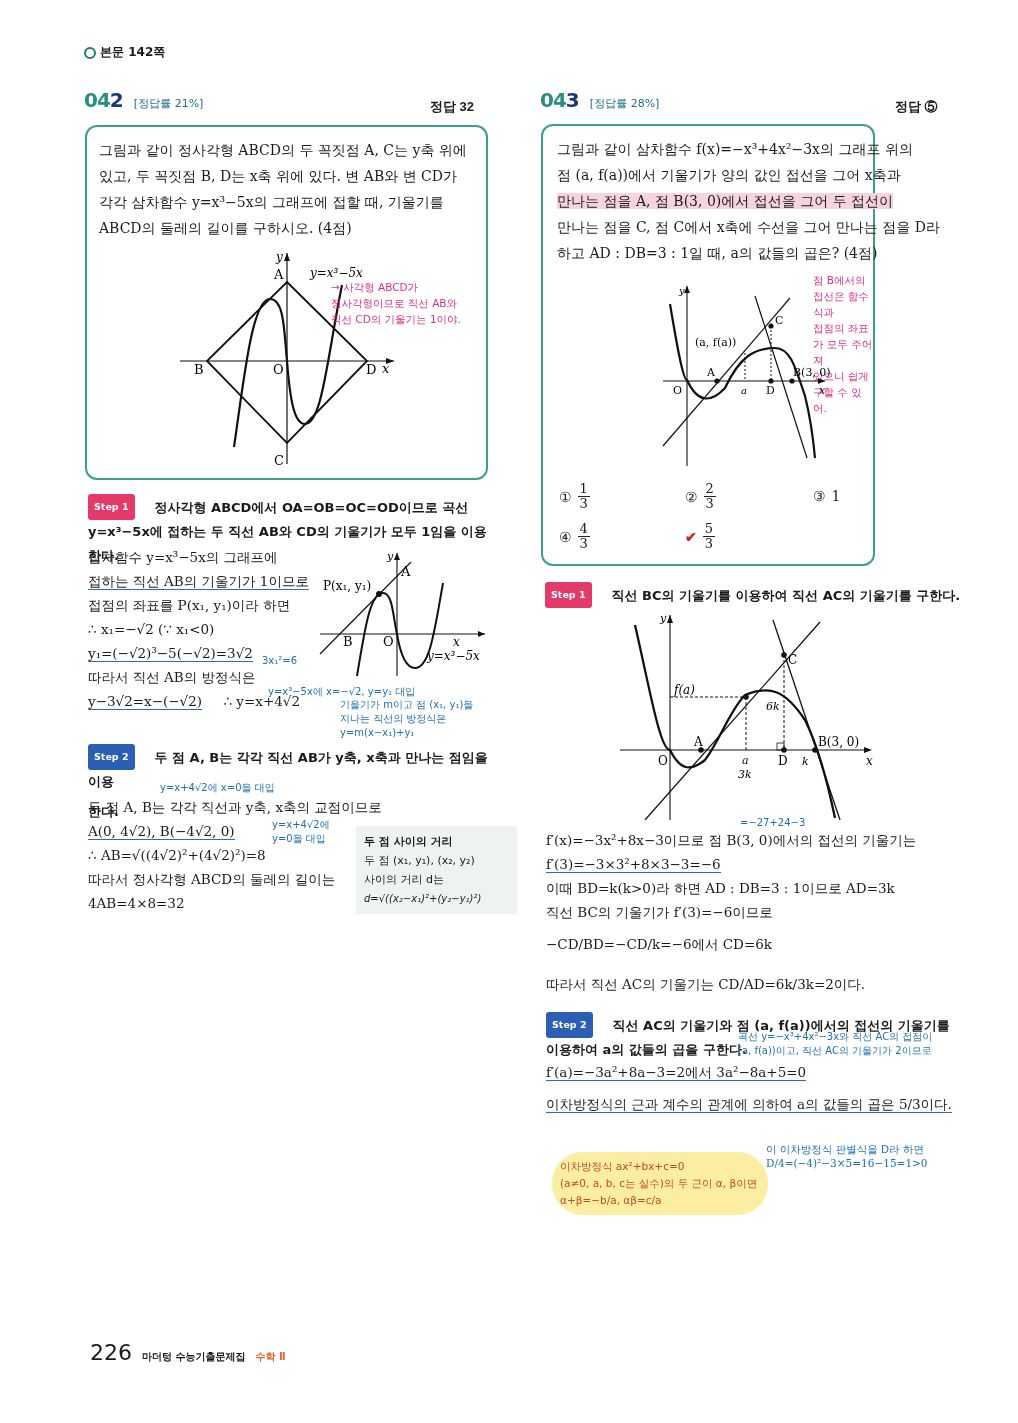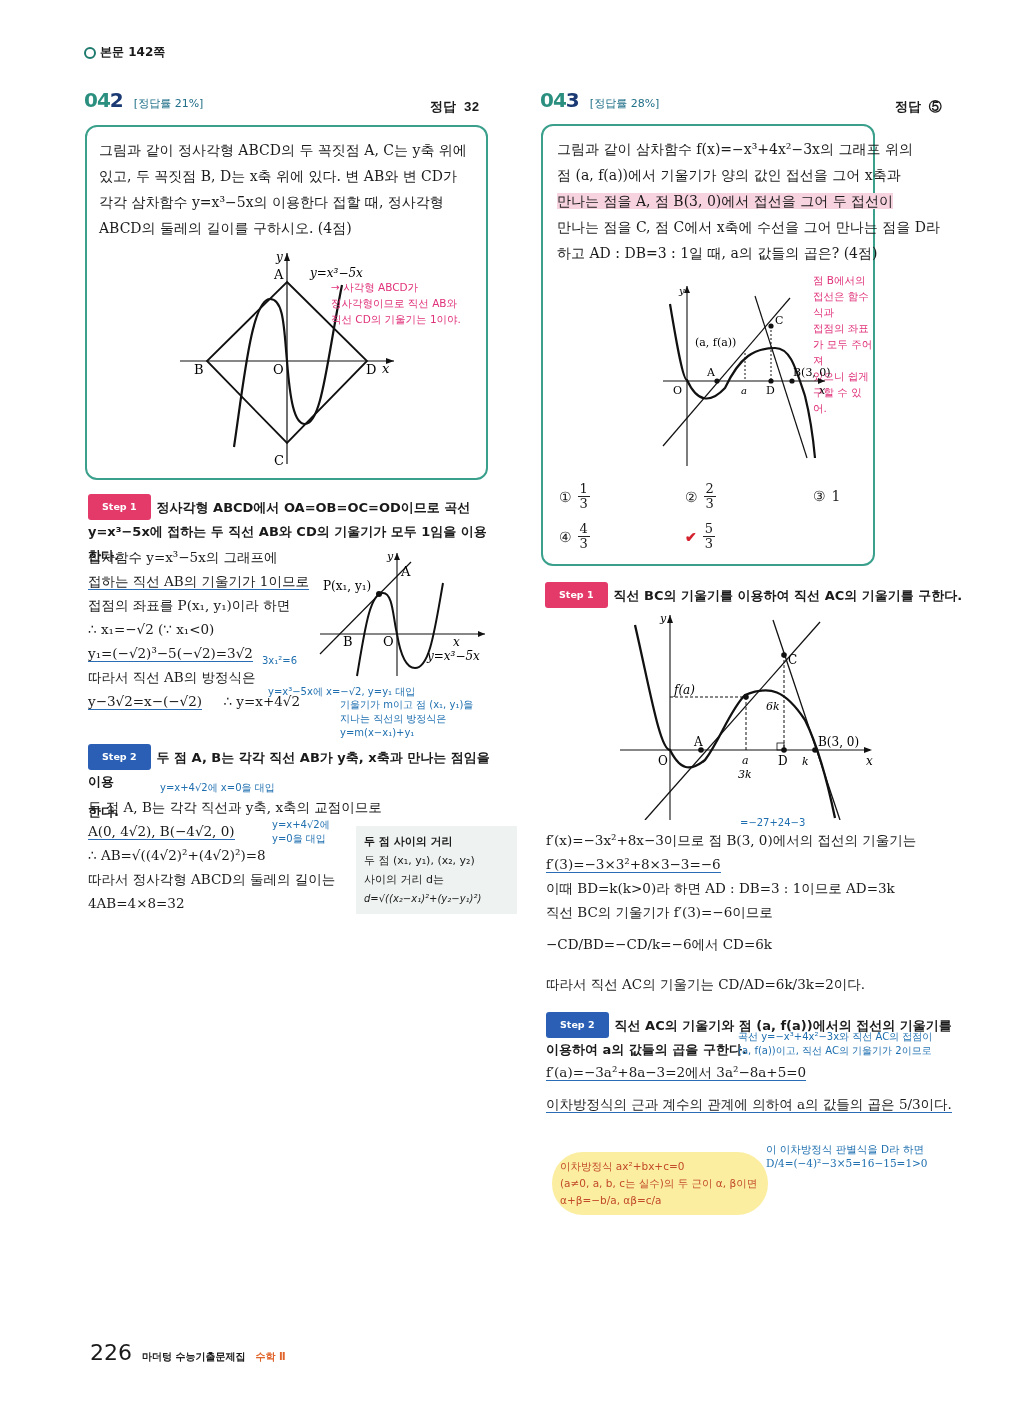--- a/index.html
+++ b/index.html
@@ -4,26 +4,26 @@
 <style>
   html,body{margin:0;padding:0;background:#fff;}
   body{width:1018px;height:1423px;position:relative;font-family:"DejaVu Serif",serif;color:#1a1a1a;overflow:hidden;}
   .abs{position:absolute;}
   .sans{font-family:"DejaVu Sans",sans-serif;}
   .ref{left:84px;top:44px;font-size:12px;font-weight:bold;display:flex;align-items:center;gap:4px;}
   .ref .dot{width:8px;height:8px;border:2.5px solid #1f7a6e;border-radius:50%;}
   .qnum{font-family:"DejaVu Sans",sans-serif;font-size:20px;font-weight:bold;letter-spacing:-1px;color:#2a8f7f;}
   .qnum .n2{color:#1b3a73;}
   .rate{font-family:"DejaVu Sans",sans-serif;font-size:11px;color:#1f6f88;margin-left:6px;}
-  .answer{font-family:Liberation Mono, monospace;font-size:13px;font-weight:bold;}
+  .answer{font-family:Liberation Sans, sans-serif;font-size:13px;font-weight:bold;}
   .qbox{border:2px solid #3aa08c;border-radius:12px;box-sizing:border-box;}
   .qtext{font-size:14px;line-height:26px;}
   .pink{color:#e0307a;font-family:"DejaVu Sans",sans-serif;font-size:10.5px;line-height:16px;}
   .blue{color:#1f6fb0;font-family:"DejaVu Sans",sans-serif;font-size:10px;line-height:14px;}
-  .stepbadge{display:inline-block;font-family:"DejaVu Sans",sans-serif;font-size:9.5px;color:#fff;padding:1px 14px;border-radius:3px;margin-right:6px;vertical-align:2px;}
+  .stepbadge{display:inline-block;font-family:"DejaVu Sans",sans-serif;font-size:9.5px;color:#fff;padding:1px 6px;border-radius:3px;margin-right:20px;vertical-align:2px;}
   .step1{background:#e33a6a;}
   .step2{background:#2a5fb5;}
   .steptitle{font-family:"DejaVu Sans",sans-serif;font-size:13px;font-weight:bold;line-height:24px;}
   .sol{font-size:13.5px;line-height:24px;}
   .ul{border-bottom:1.5px solid #2a6db5;}
   .tipbox{background:#eef2f1;font-family:"DejaVu Sans",sans-serif;font-size:11px;line-height:19px;padding:6px 8px;}
   .yellowbox{background:#fbeea0;font-family:"DejaVu Sans",sans-serif;font-size:10.5px;line-height:17px;padding:6px 8px;color:#c24a2a;}
   .choice{font-size:14px;display:flex;align-items:center;gap:6px;}
   .frac{display:inline-flex;flex-direction:column;align-items:center;font-size:13px;line-height:14px;vertical-align:middle;}
   .frac .num{border-bottom:1px solid #222;padding:0 2px;}
@@ -44,21 +44,21 @@
 <div class="abs" style="left:84px;top:88px;">
   <span class="qnum"><span>04</span><span class="n2">2</span></span>
   <span class="rate">[정답률 21%]</span>
 </div>
 <div class="abs answer" style="left:430px;top:98px;">정답 32</div>
 
 <div class="abs qbox" style="left:85px;top:125px;width:403px;height:355px;">
   <div class="qtext" style="position:absolute;left:12px;top:10px;width:380px;">
     <div>그림과 같이 정사각형 ABCD의 두 꼭짓점 A, C는 y축 위에</div>
     <div>있고, 두 꼭짓점 B, D는 x축 위에 있다. 변 AB와 변 CD가</div>
-    <div>각각 삼차함수 y=x³−5x의 이용한다 접할 때, 정사각형</div>
+    <div>각각 삼차함수 y=x³−5x의 그래프에 접할 때, 기울기를</div>
     <div>ABCD의 둘레의 길이를 구하시오. (4점)</div>
   </div>
   <svg style="position:absolute;left:85px;top:122px;" width="230" height="220">
     <line x1="8" y1="112" x2="222" y2="112" stroke="#111" stroke-width="1.2"></line>
     <polygon points="222,112 214,109 214,115" fill="#111"></polygon>
     <line x1="115" y1="215" x2="115" y2="4" stroke="#111" stroke-width="1.2"></line>
     <polygon points="115,4 112,12 118,12" fill="#111"></polygon>
     <polygon points="115,33 195,112 115,194 35,112" fill="none" stroke="#111" stroke-width="1.8"></polygon>
     <path d="M62,198 C72,130 80,50 98,50 C112,50 112,80 115,112 C118,150 122,175 133,175 C150,175 155,110 170,36" fill="none" stroke="#111" stroke-width="2.2"></path>
     <text x="102" y="30" font-size="13" font-family="DejaVu Serif,serif">A</text>

